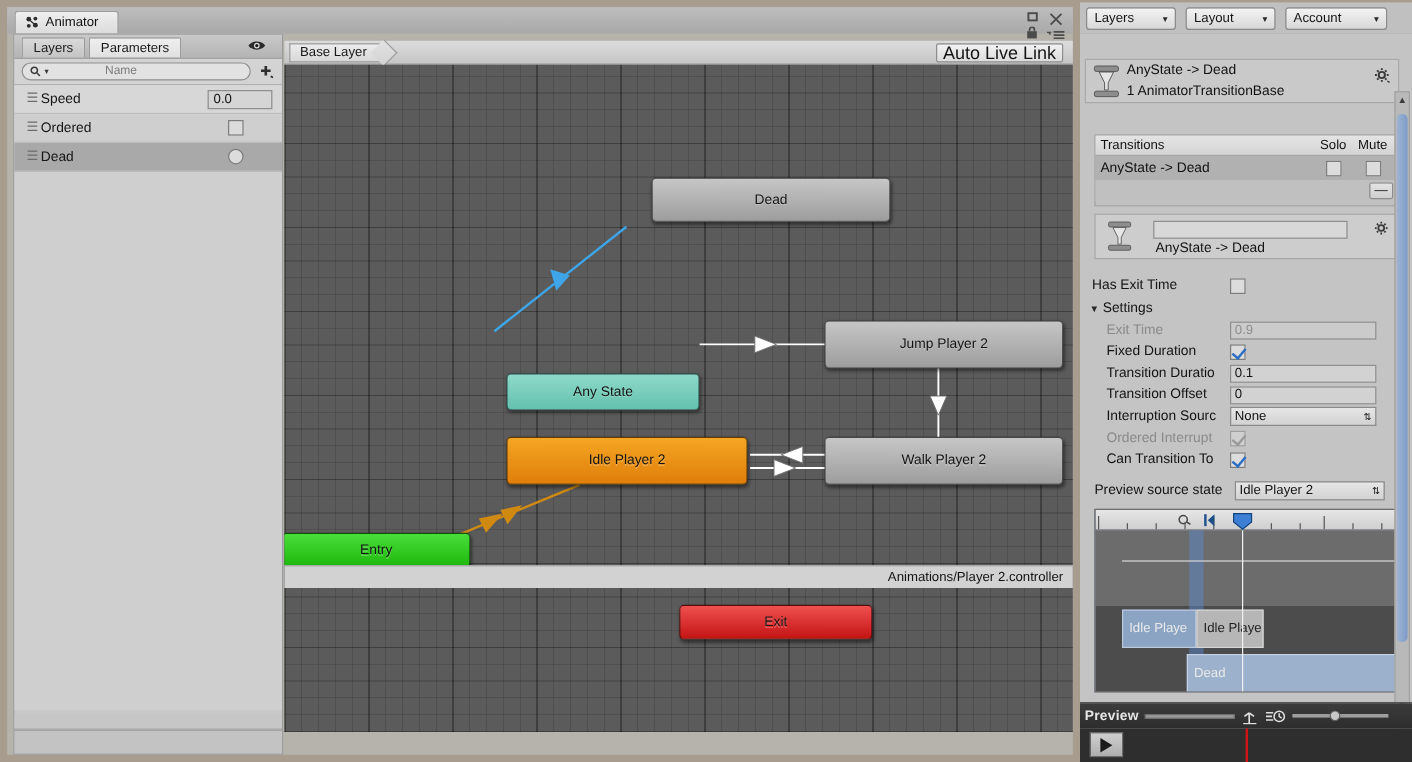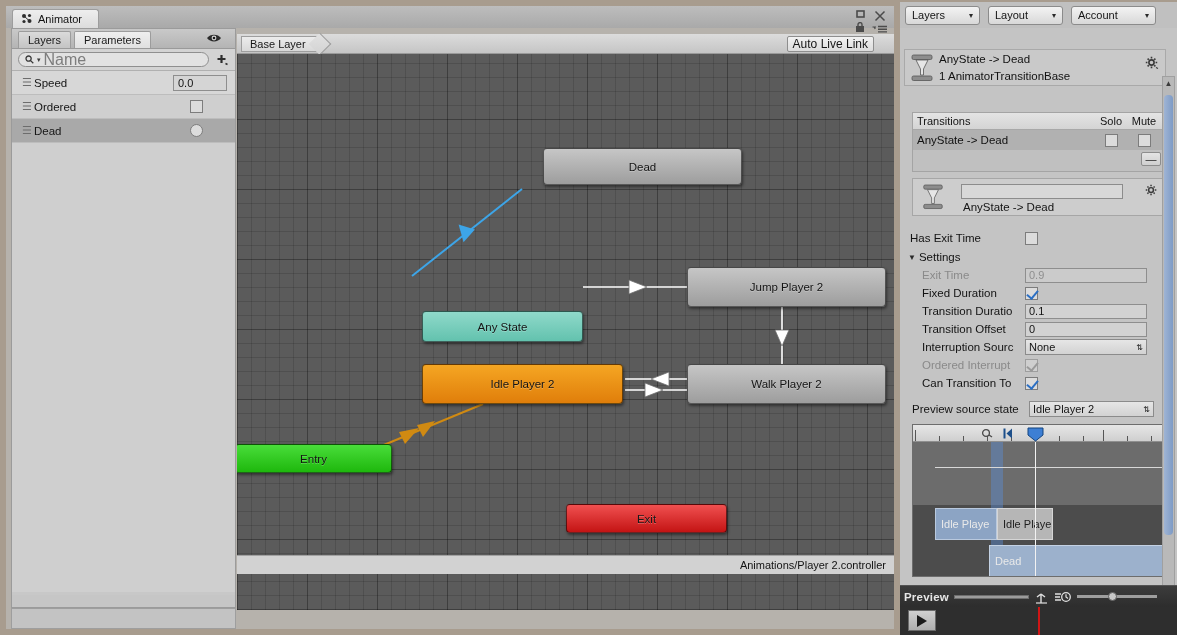--- a/index.html
+++ b/index.html
@@ -45,49 +45,49 @@
     height:17px;padding:0 9px;display:flex;align-items:center;font-size:11px;
     border:1px solid #9c9c9c;border-bottom:none;border-radius:2px 2px 0 0;
     background:linear-gradient(#dadada,#c4c4c4);color:#1a1a1a;margin-right:3px;
   }
   #leftTabs .ltab.active{background:linear-gradient(#efefef,#e0e0e0);}
   #eyeIcon{position:absolute;right:13px;top:3px;}
   #searchrow{height:22px;display:flex;align-items:center;gap:6px;padding:0 6px;
              background:#d3d3d3;border-bottom:1px solid #b0b0b0;}
   #searchbox{flex:1;height:15px;border:1px solid #8f8f8f;border-radius:8px;
              background:#e2e2e2;display:flex;align-items:center;padding:0 6px;gap:3px;}
-  #searchbox .ph{color:#7d7d7d;font-size:16px;}
+  #searchbox .ph{color:#7d7d7d;font-size:10px;margin-left:44px;}
   .param-row{height:24px;display:flex;align-items:center;padding:0 8px 0 10px;
              border-bottom:1px solid #bdbdbd;}
   .param-row.odd{background:#d7d7d7;}
   .param-row.even{background:#cfcfcf;}
   .param-row.sel{background:#a9a9a9;}
   .param-grip{width:12px;color:#6d6d6d;font-size:11px;line-height:1;}
   .param-name{flex:1;font-size:11.5px;color:#161616;}
   .param-field{width:54px;height:16px;background:#d5d5d5;border:1px solid #8e8e8e;
                font-size:11px;padding:0 4px;display:flex;align-items:center;color:#111;}
   .param-check{width:13px;height:13px;background:#dcdcdc;border:1px solid #7d7d7d;margin-right:24px;}
   .param-radio{width:13px;height:13px;background:#dcdcdc;border:1px solid #7d7d7d;border-radius:50%;margin-right:24px;}
   #paramBody{background:#cfcfcf;height:521px;}
   #leftBottomStrip{position:absolute;left:0;bottom:0;width:223px;height:12px;background:#c6c6c6;}
 
   
-  #graphwrap{position:absolute;left:231px;top:28px;width:657px;height:540px;}
+  #graphwrap{position:absolute;left:231px;top:28px;width:657px;height:456px;}
   #graphToolbar{position:absolute;left:0;top:0;width:657px;height:20px;
                 background:linear-gradient(#dcdcdc,#c5c5c5);border-bottom:1px solid #9a9a9a;}
   #breadcrumb{position:absolute;left:4px;top:2px;height:16px;padding:0 14px 0 8px;
               display:flex;align-items:center;font-size:11px;color:#171717;
               background:linear-gradient(#ececec,#d8d8d8);
               border:1px solid #9e9e9e;border-right:none;}
   #breadcrumb:after{content:"";position:absolute;right:-8px;top:-1px;width:15px;height:15px;
               background:linear-gradient(135deg,#e2e2e2,#d2d2d2);
               border-top:1px solid #9e9e9e;border-right:1px solid #9e9e9e;
               transform:rotate(45deg) skew(0deg);}
-  #autolive{position:absolute;right:20px;top:2px;height:16px;padding:0 5px;
-            display:flex;align-items:center;font-size:12px;color:#151515;
+  #autolive{position:absolute;right:8px;top:2px;height:16px;padding:0 5px;
+            display:flex;align-items:center;font-size:15px;color:#151515;
             background:linear-gradient(#f2f2f2,#dcdcdc);border:1px solid #8e8e8e;border-radius:2px;justify-content:center;}
   #canvas{position:absolute;left:0;top:20px;width:657px;height:556px;overflow:hidden;
           background:
             repeating-linear-gradient(0deg,  rgba(0,0,0,.13) 0 1px, transparent 1px 14px),
             repeating-linear-gradient(90deg, rgba(0,0,0,.13) 0 1px, transparent 1px 14px),
             repeating-linear-gradient(0deg,  rgba(0,0,0,.22) 0 1px, transparent 1px 70px),
             repeating-linear-gradient(90deg, rgba(0,0,0,.22) 0 1px, transparent 1px 70px),
             #5b5b5b;}
   #canvasStatus{position:absolute;left:0;bottom:0;width:657px;height:19px;
                 background:#d2d2d2;border-top:1px solid #a2a2a2;

